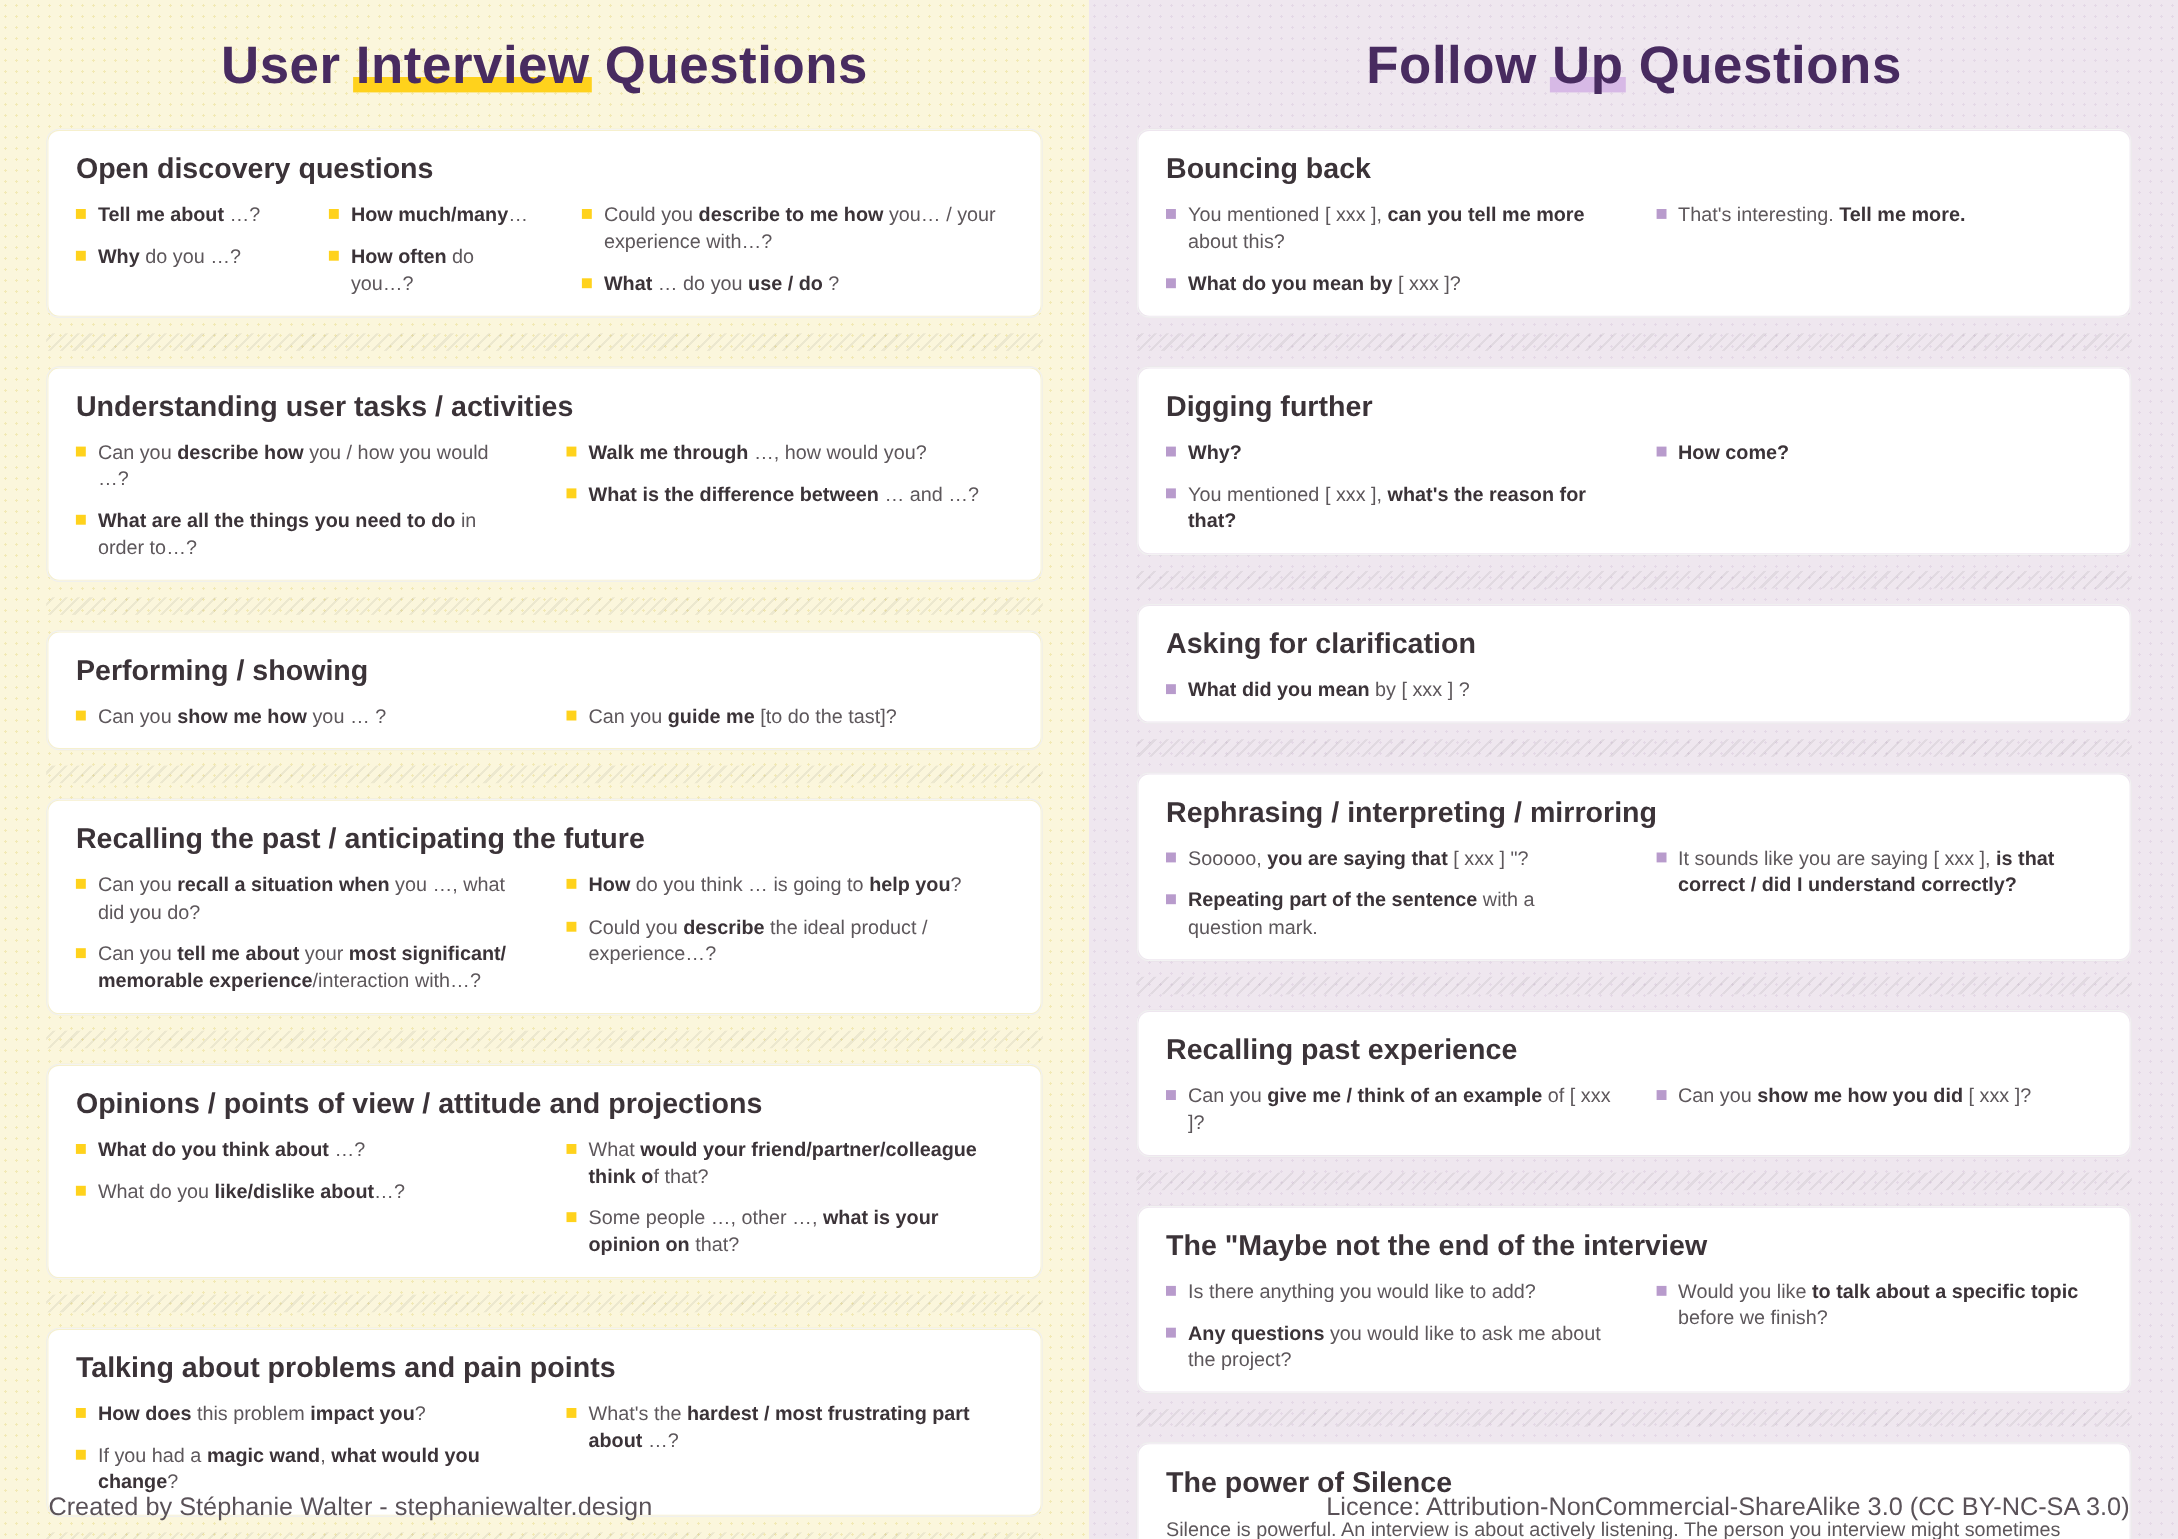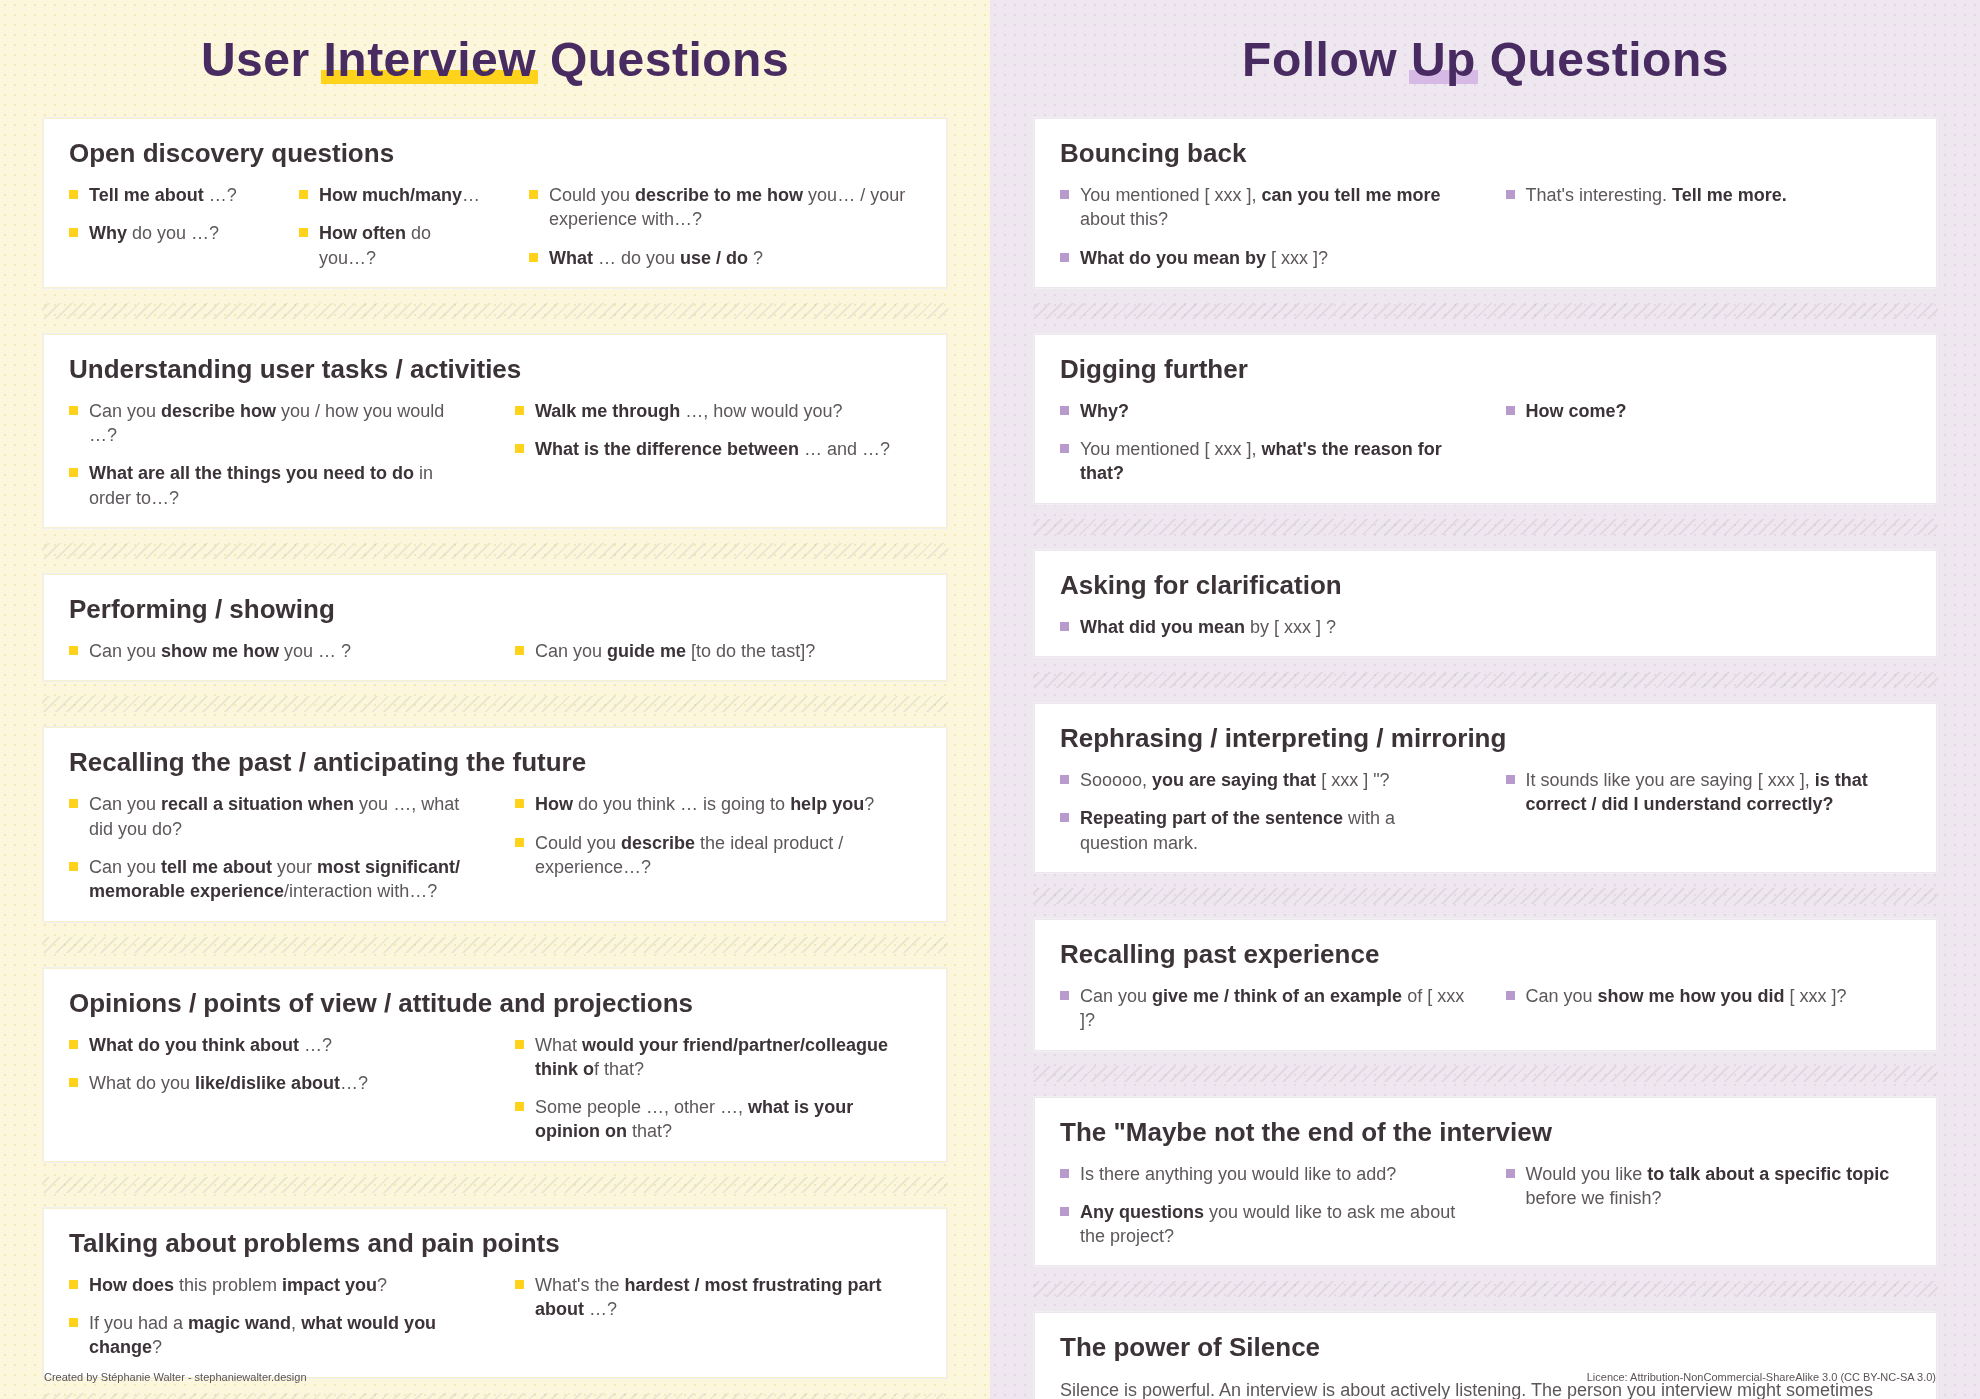--- a/index.html
+++ b/index.html
@@ -52,21 +52,21 @@
     left: -2px; right: -2px; bottom: 2px; height: 14px;
     z-index: -1;
   }
   .col-left .main-title span.hl:after { background: #ffd21c; }
   .col-right .main-title span.hl:after { background: #d7b9e6; }
 
   
   .card {
     background: #ffffff;
     border: 1px solid rgba(0,0,0,.06);
-    border-radius: 2px;
+    border-radius: 12px;
     padding: 20px 26px 18px 26px;
     margin-bottom: 20px;
   }
   .col-left .card { box-shadow: 0 0 0 1px #f6f0cd inset; }
   .col-right .card { box-shadow: 0 0 0 1px #eee6ef inset; }
 
   .card h2 {
     margin: 0 0 14px 0;
     font-size: 26px;
     font-weight: 800;
@@ -115,21 +115,21 @@
   .paragraph {
     font-size: 18px;
     line-height: 1.45;
     color: #5d575b;
   }
 
   
   .footer {
     position: absolute;
     bottom: 16px;
-    font-size: 11px;
+    font-size: 23px;
     color: #5a5258;
   }
   .footer.left { left: 44px; }
   .footer.right { right: 44px; }
 </style>
 </head>
 <body>
 
 <div class="page">
   <div class="col col-left">

